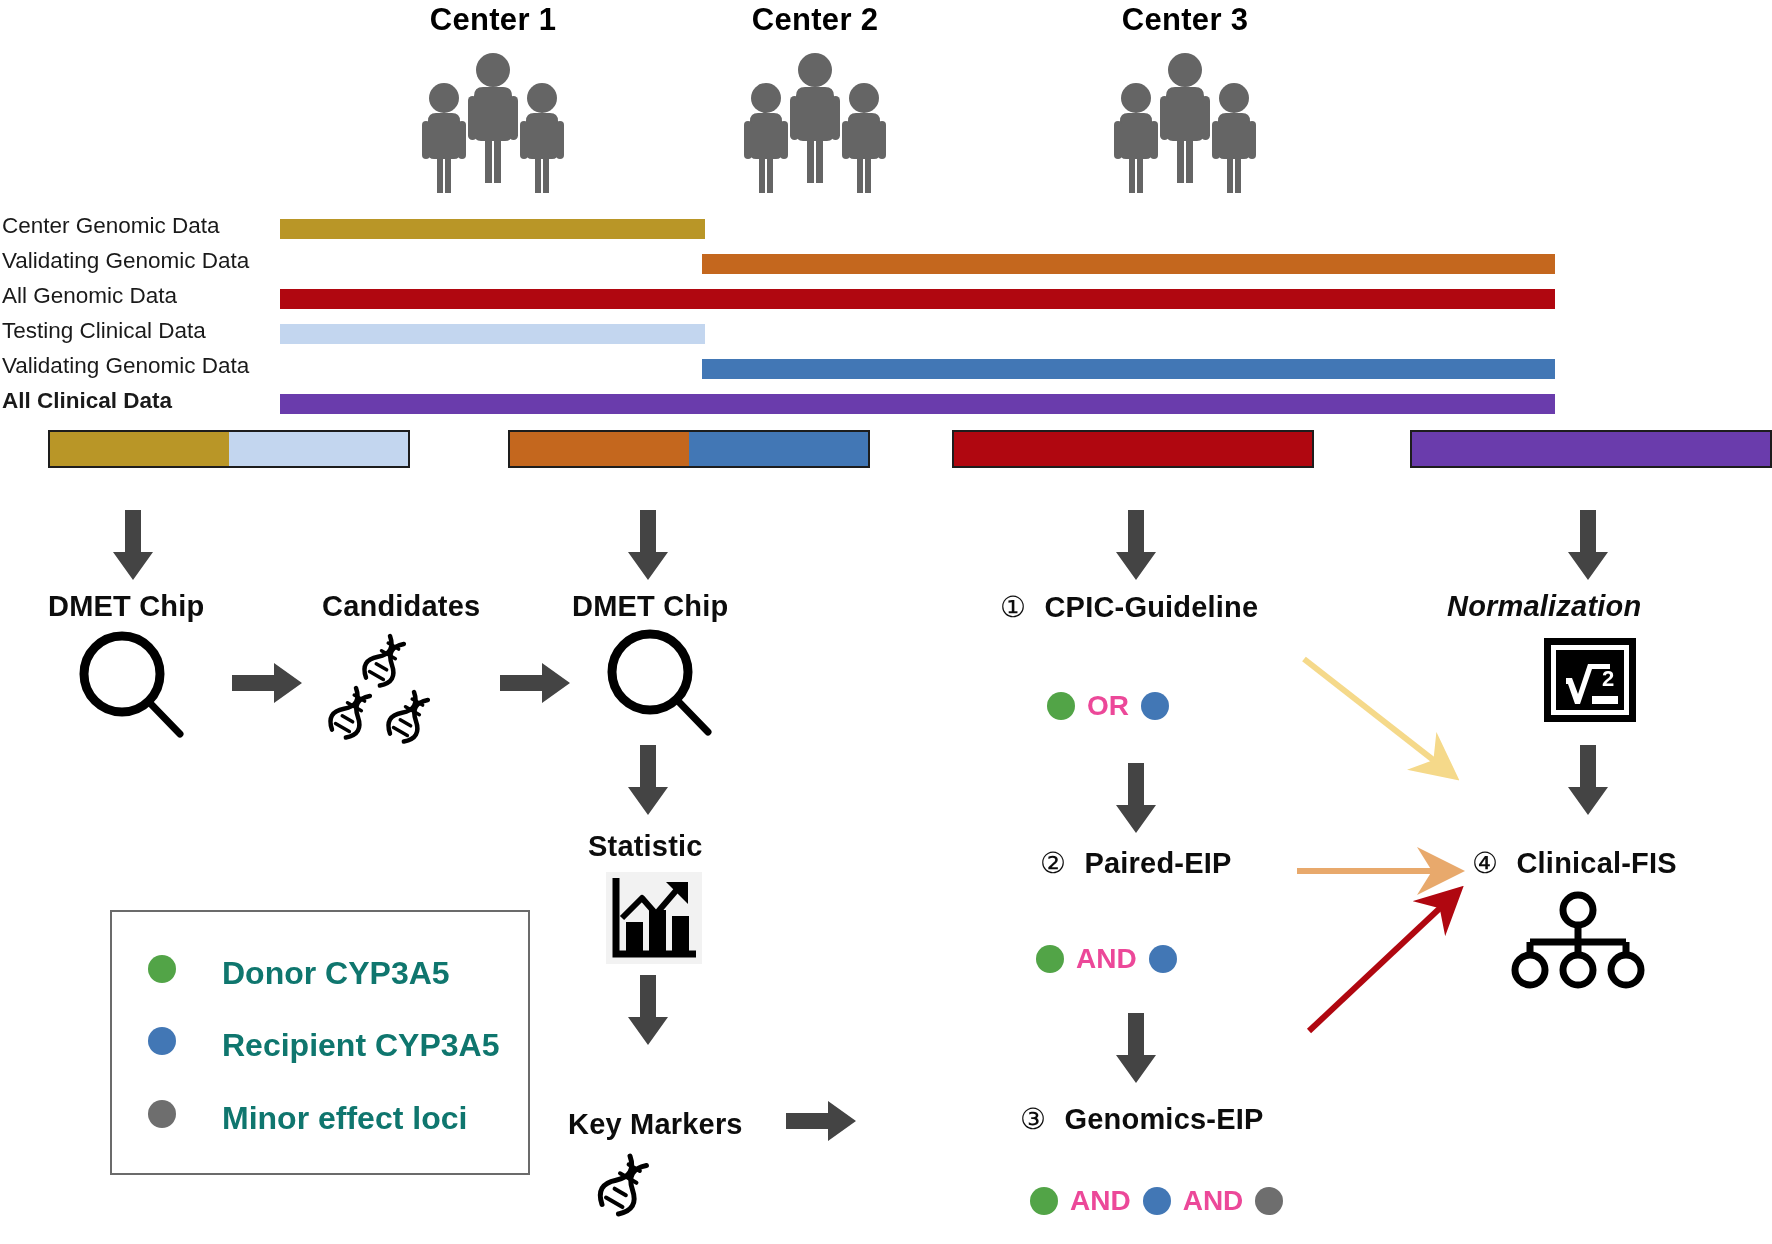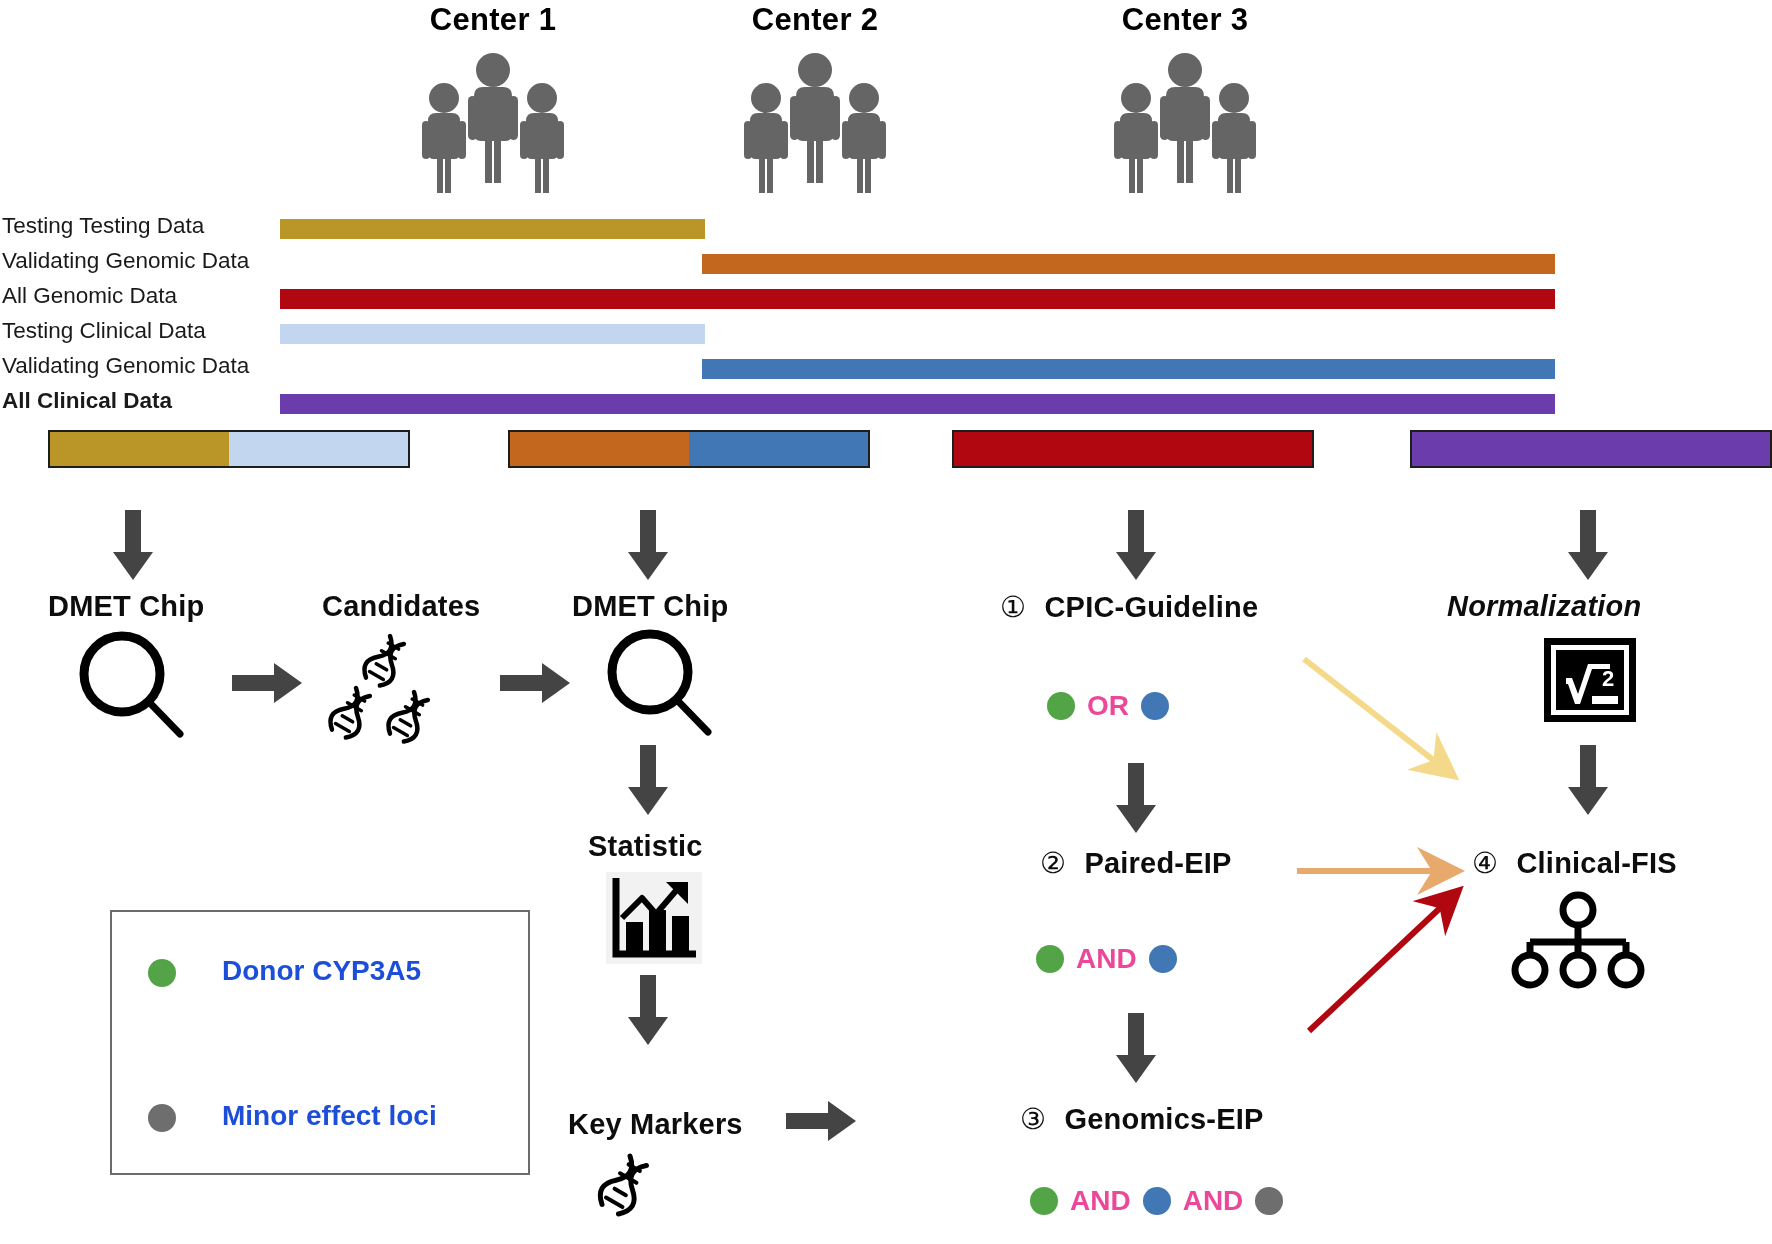--- a/index.html
+++ b/index.html
@@ -45,22 +45,22 @@
     position: absolute; display: flex; align-items: center; gap: 12px;
     font-size: 28px; font-weight: bold; color: #ec4899;
   }
   .dot { width: 28px; height: 28px; border-radius: 50%; display:inline-block; }
 
   
   .legend-box {
     position: absolute; border: 2px solid #6b6b6b; background: #fff;
   }
   .legend-row {
-    position: absolute; display: flex; align-items: flex-end;
-    font-size: 28px; font-weight: bold; color: #1d4ed8; white-space: nowrap;
+    position: absolute; display: flex; align-items: flex-start;
+    font-size: 32px; font-weight: bold; color: #0f766e; white-space: nowrap;
   }
   .legend-row .dot { width: 28px; height: 28px; margin-right: 46px; }
   svg { display: block; overflow: visible; }
 </style>
 </head>
 <body>
 
 <div id="canvas">
 
   <div class="center-title abs" style="left:343px; top:2px; width:300px;">Center 1</div>
@@ -114,21 +114,21 @@
       <path d="M10 69 q0-8 8-8 h16 q8 0 8 8 v32 q0 6-6 6 h-3 v34 h-6 v-34 h-2 v34 h-6 v-34 h-3 q-6 0-6-6 z"></path>
       <rect x="4" y="69" width="8" height="38" rx="4"></rect>
       <rect x="40" y="69" width="8" height="38" rx="4"></rect>
       <circle cx="124" cy="46" r="15"></circle>
       <path d="M108 69 q0-8 8-8 h16 q8 0 8 8 v32 q0 6-6 6 h-3 v34 h-6 v-34 h-2 v34 h-6 v-34 h-3 q-6 0-6-6 z"></path>
       <rect x="102" y="69" width="8" height="38" rx="4"></rect>
       <rect x="138" y="69" width="8" height="38" rx="4"></rect>
     </g>
   </svg>
 
-  <div class="track-label abs" style="left:2px; top:213px;">Testing Testing Data</div>
+  <div class="track-label abs" style="left:2px; top:213px;">Center Genomic Data</div>
   <div class="track-label abs" style="left:2px; top:248px;">Validating Genomic Data</div>
   <div class="track-label abs" style="left:2px; top:283px;">All Genomic Data</div>
   <div class="track-label abs" style="left:2px; top:318px;">Testing Clinical Data</div>
   <div class="track-label abs" style="left:2px; top:353px;">Validating Genomic Data</div>
   <div class="track-label abs" style="left:2px; top:388px;font-weight:bold;">All Clinical Data</div>
 
   <div class="track-bar" style="left:280px; top:219px; width:425px; background:#b99627;"></div>
   <div class="track-bar" style="left:702px; top:254px; width:853px; background:#c4671e;"></div>
   <div class="track-bar" style="left:280px; top:289px; width:1275px; background:#b00710;"></div>
   <div class="track-bar" style="left:280px; top:324px; width:425px; background:#c3d6ef;"></div>
@@ -362,18 +362,22 @@
     </defs>
     <line x1="14" y1="155" x2="160" y2="18" stroke="#b00710" stroke-width="6" marker-end="url(#mk-red)"></line>
   </svg>
 
   <div class="legend-box" style="left:110px; top:910px; width:420px; height:265px;"></div>
 
   <div class="legend-row" style="left:148px; top:955px;">
     <span class="dot" style="background:#52a447;"></span>
     <span>Donor CYP3A5</span>
   </div>
+  <div class="legend-row" style="left:148px; top:1027px;">
+    <span class="dot" style="background:#4277b5;"></span>
+    <span>Recipient CYP3A5</span>
+  </div>
   <div class="legend-row" style="left:148px; top:1100px;">
     <span class="dot" style="background:#6e6e6e;"></span>
     <span>Minor effect loci</span>
   </div>
 
 </div>
 
 </body></html>

